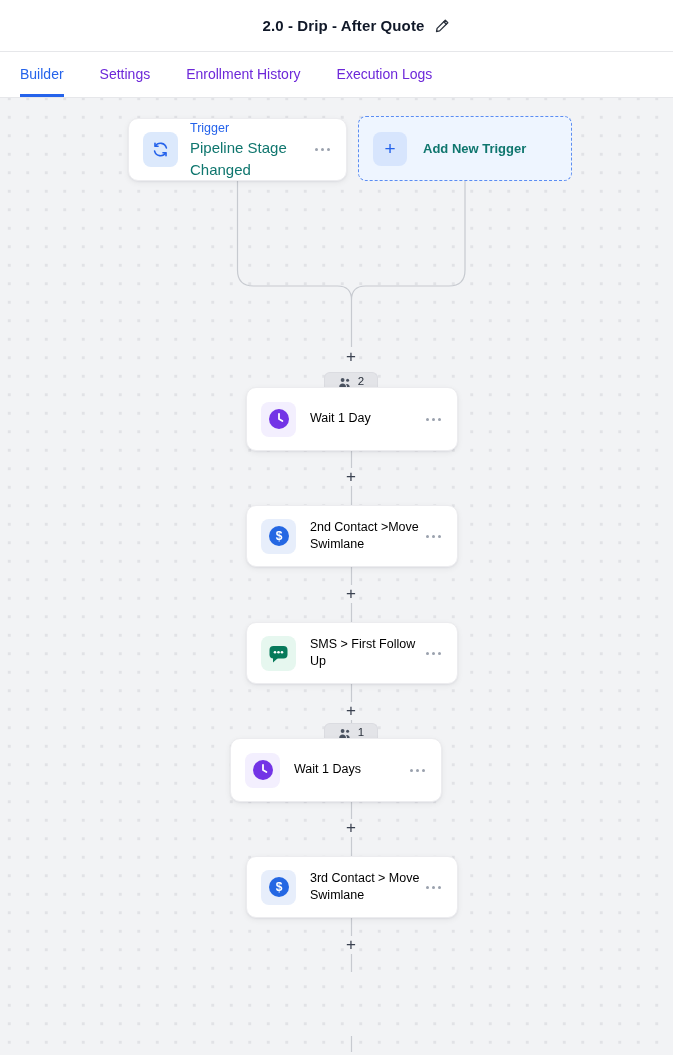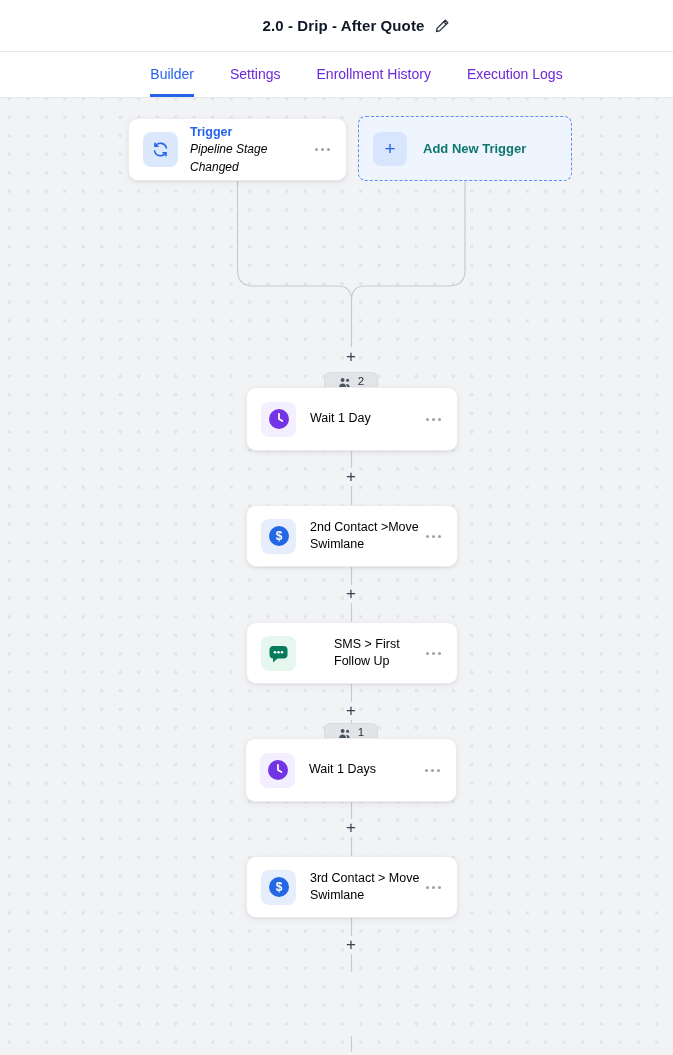--- a/index.html
+++ b/index.html
@@ -5,21 +5,21 @@
   * { margin:0; padding:0; box-sizing:border-box; }
   html,body { width:673px; height:1055px; font-family:"Liberation Sans", sans-serif; background:#fff; overflow:hidden; }
 
   
   .titlebar { height:52px; background:#fff; border-bottom:1px solid #e6e7ea; display:flex; align-items:center; justify-content:center; }
   .titlebar-inner { display:flex; align-items:flex-end; gap:10px; transform:translateX(20px); }
   .page-title { font-size:15px; font-weight:600; color:#101828; letter-spacing:.1px; }
   .edit-icon svg { display:block; }
 
   
-  .tabbar { height:46px; background:#fff; border-bottom:1px solid #e6e7ea; display:flex; align-items:stretch; justify-content:center; }
+  .tabbar { height:46px; background:#fff; border-bottom:1px solid #e6e7ea; display:flex; align-items:stretch; justify-content:flex-start; }
   .tabbar-inner { display:flex; gap:36px; transform:translateX(20px); }
   .tab { display:flex; align-items:center; font-size:14px; color:#6d28d9; cursor:pointer; border-bottom:3px solid transparent; padding-top:2px; }
   .tab.active { color:#2563eb; border-bottom-color:#2563eb; font-weight:500; }
 
   
   .canvas { position:relative; width:673px; height:957px; background-color:#f2f3f5;
     background-image:radial-gradient(circle, #e1e2e6 1.7px, rgba(0,0,0,0) 1.8px);
     background-size:18.5px 18.5px; background-position:0 10px; overflow:hidden; }
 
   .connectors { position:absolute; left:0; top:0; z-index:0; pointer-events:none; }
@@ -29,22 +29,22 @@
     box-shadow:0 1px 2px rgba(16,24,40,.05), 0 2px 6px rgba(16,24,40,.06);
     display:flex; align-items:center; padding:0 14px 0 14px; z-index:2; cursor:pointer; }
   .icon-tile { width:35px; height:35px; border-radius:8px; display:flex; align-items:center; justify-content:center; flex:0 0 auto; }
   .node-title { font-size:12.5px; color:#000000; line-height:1.4; margin-left:14px; max-width:130px; }
   .dots { margin-left:auto; display:flex; gap:3px; align-items:center; cursor:pointer; padding:4px 2px; }
   .dots i { width:3px; height:3px; border-radius:50%; background:#9aa1ad; display:block; }
 
   
   .trigger-card { left:128px; top:20px; width:219px; height:63px; }
   .trigger-texts { margin-left:12px; line-height:1.45; }
-  .trigger-label { font-size:12.5px; font-weight:700; color:#2563eb; }
-  .trigger-name { font-size:12px; color:#000000;font-style:italic; }
+  .trigger-label { font-size:12.5px; font-weight:400; color:#2563eb; }
+  .trigger-name { font-size:15px; color:#0f766e; }
   .tile-blue { background:#dce9fc; }
   .tile-purple { background:#f3effe; }
   .tile-lightblue { background:#e7eefb; }
   .tile-green { background:#e6f7ef; }
 
   
   .add-trigger { position:absolute; left:358px; top:18px; width:214px; height:65px; background:#eef5ff;
     border:1.5px dashed #5c8df2; border-radius:8px; display:flex; align-items:center; padding:0 14px; z-index:2; cursor:pointer; }
   .add-plus-tile { width:34px; height:34px; border-radius:8px; background:#d7e5fd; display:flex; align-items:center; justify-content:center;
     color:#2563eb; font-size:19px; font-weight:400; line-height:1; }
@@ -172,39 +172,39 @@
       </svg>
     </div>
     <div class="node-title">2nd Contact &gt;Move Swimlane</div>
     <div class="dots">
         <i></i>
         <i></i>
         <i></i>
       </div>
   </div>
 
-  <div class="node-card" style="left:246px; top:524px; width:212px; height:62px;gap:24px;">
+  <div class="node-card" style="left:246px; top:524px; width:212px; height:62px;">
     <div class="icon-tile tile-green">
       <svg width="21" height="21" viewBox="0 0 21 21">
         <rect x="1.5" y="3" width="18" height="12.5" rx="4" fill="#077a5b"></rect>
         <path d="M5 14.5v5l5.5-5z" fill="#077a5b"></path>
         <circle cx="7" cy="9.2" r="1.3" fill="#fff"></circle>
         <circle cx="10.5" cy="9.2" r="1.3" fill="#fff"></circle>
         <circle cx="14" cy="9.2" r="1.3" fill="#fff"></circle>
       </svg>
     </div>
     <div class="node-title">SMS &gt; First Follow Up</div>
     <div class="dots">
         <i></i>
         <i></i>
         <i></i>
       </div>
   </div>
 
-  <div class="node-card" style="left:245px; top:640px; width:212px; height:64px;">
+  <div class="node-card" style="left:230px; top:640px; width:212px; height:64px;">
     <div class="icon-tile tile-purple">
       <svg width="22" height="22" viewBox="0 0 22 22">
         <circle cx="11" cy="11" r="10" fill="#7334e6"></circle>
         <path d="M11 5.8V11l3.4 2" stroke="#fff" stroke-width="1.8" fill="none" stroke-linecap="round" stroke-linejoin="round"></path>
       </svg>
     </div>
     <div class="node-title">Wait 1 Days</div>
     <div class="dots">
         <i></i>
         <i></i>

